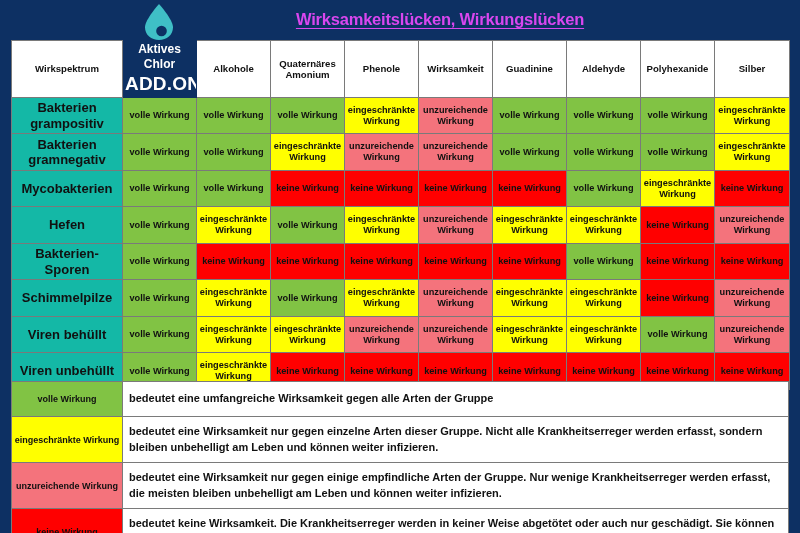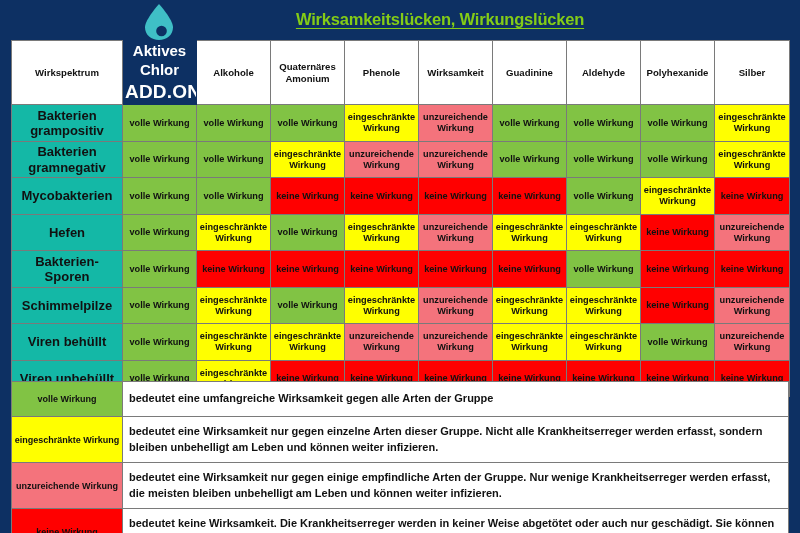--- a/index.html
+++ b/index.html
@@ -29,21 +29,21 @@
     left: 140px; top: 3px;
     width: 38px; height: 38px;
     display: flex; align-items: center; justify-content: center;
   }
   .logo-wrap svg { display: block; }
   .title {
     position: absolute;
     left: 230px; top: 10px;
     width: 420px;
     text-align: center;
-    color: #84cc16;
+    color: #d946ef;
     font-size: 16.5px;
     font-weight: bold;
     letter-spacing: -0.2px;
     text-decoration: underline;
     text-underline-offset: 3px;
     white-space: nowrap;
   }
 
   
   .matrix {
@@ -70,21 +70,21 @@
     background: #ffffff;
     font-size: 9.6px;
     font-weight: bold;
   }
   .matrix thead th.brand {
     background: #0d3063;
     color: #ffffff;
     border-color: #0d3063;
     line-height: 1.25;
   }
-  .brand .brand-top { font-size: 15px; display: block; font-weight: bold; }
+  .brand .brand-top { font-size: 12px; display: block; font-weight: bold; }
   .brand .brand-bot { font-size: 19px; display: block; font-weight: bold; letter-spacing: 0.2px; }
   .matrix tbody tr { height: 36.5px; }
   .matrix td.rowhead {
     background: #14b8a6;
     font-size: 13px;
     font-weight: bold;
   }
 
   
   .eff-full  { background: #81c344; color: #111111; }

